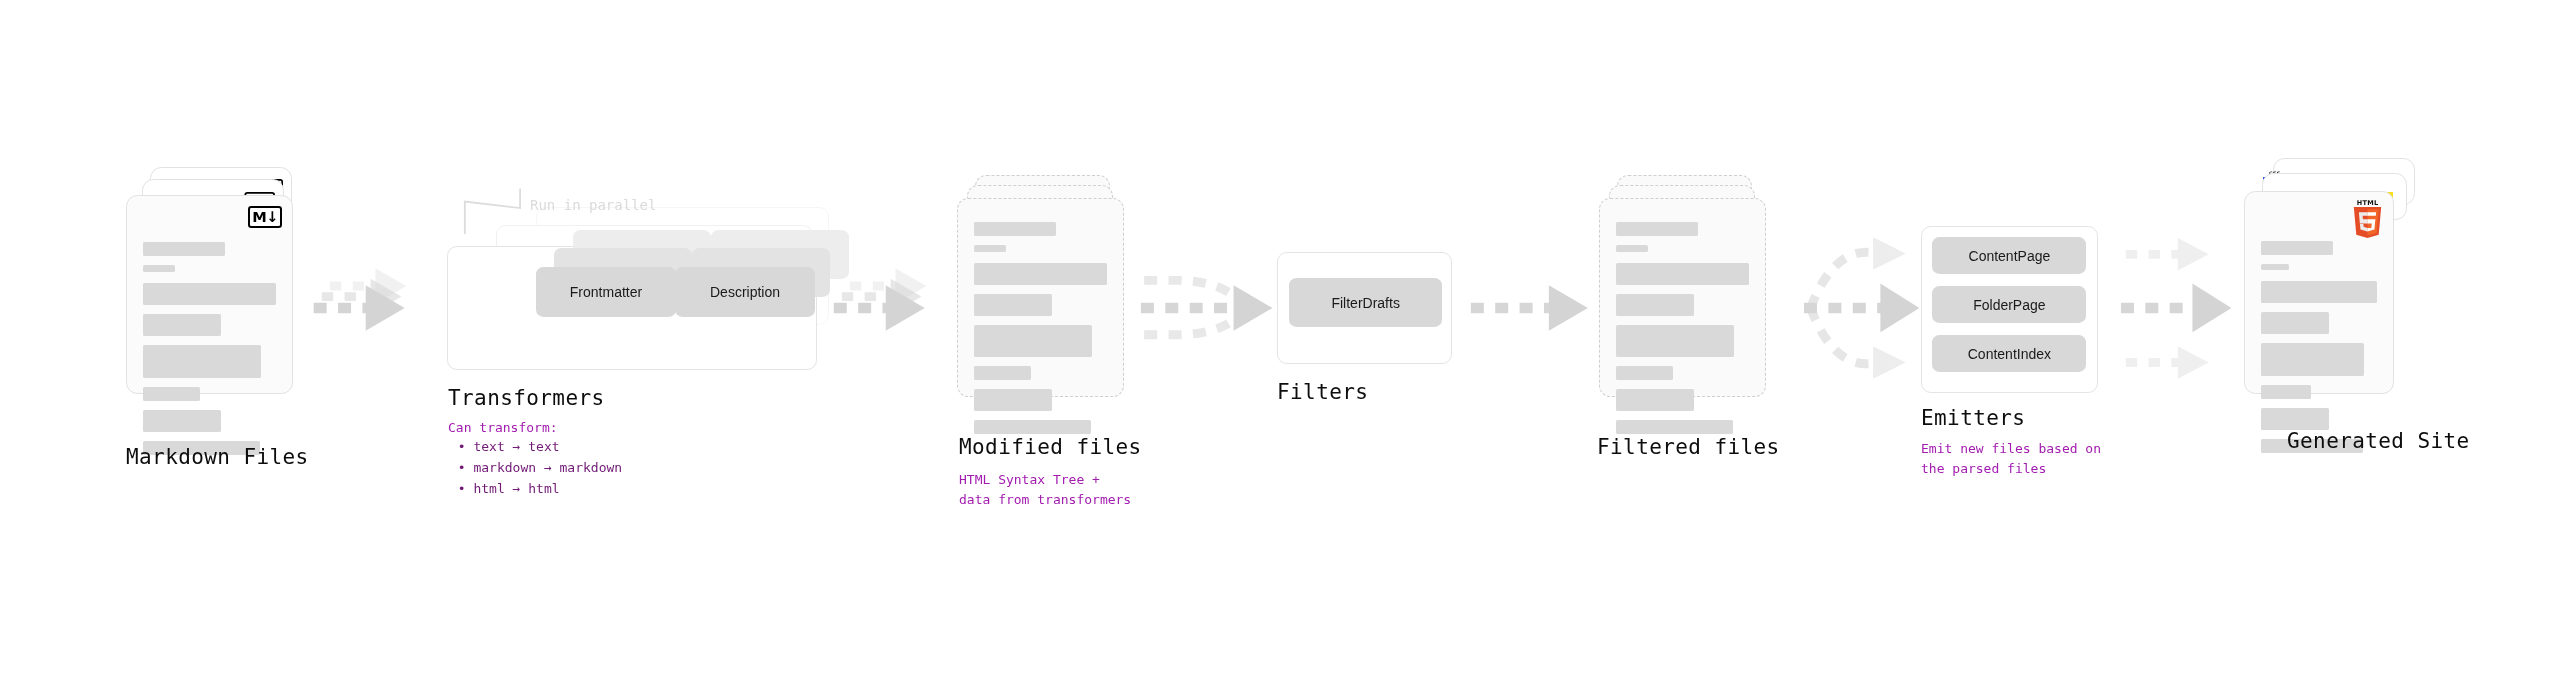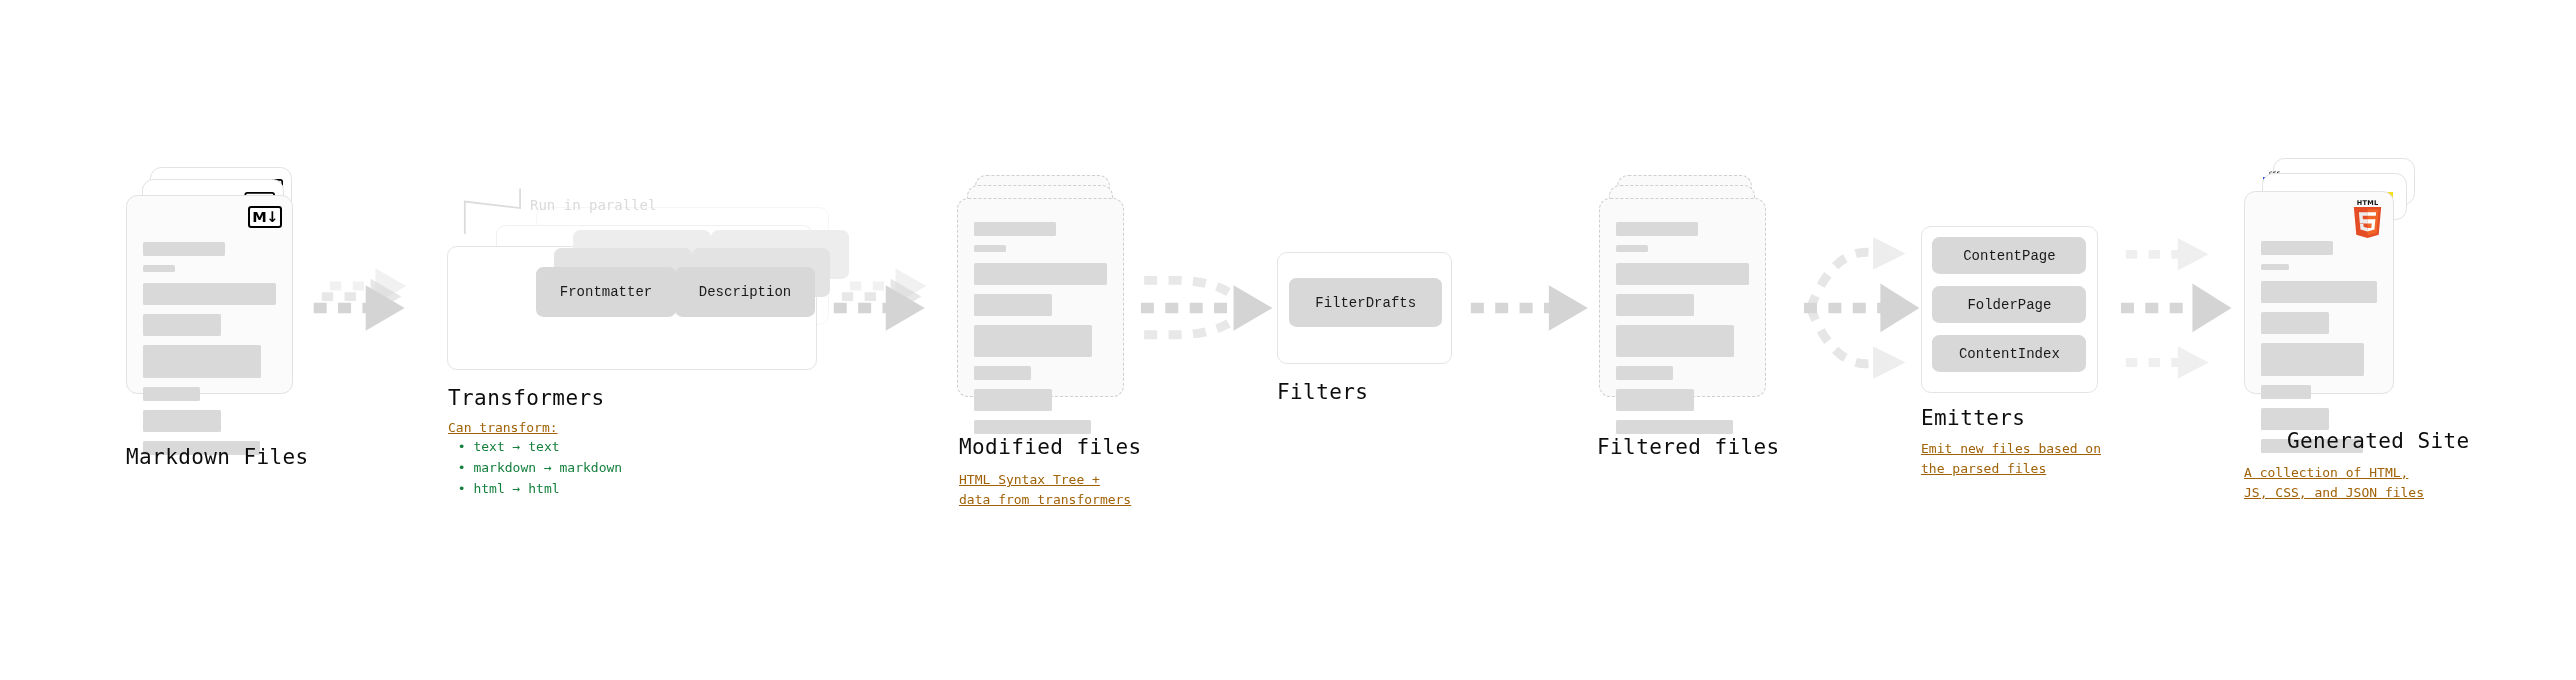--- a/index.html
+++ b/index.html
@@ -97,21 +97,21 @@
   .groupbox.faded { border-color: #f0f0f0; }
   .groupbox.faded2 { border-color: #f6f6f6; }
 
   .chip {
     position: absolute;
     background: #d8d8d8;
     border-radius: 7.3px;
     display: flex;
     align-items: center;
     justify-content: center;
-    font-family: Liberation Mono, monospace;
+    font-family: Liberation Sans, sans-serif;
     font-size: 14px;
     color: #1a1a1a;
     white-space: nowrap;
   }
   .chip.ghost1 { background: #e3e3e3; color: transparent; }
   .chip.ghost2 { background: #ededed; color: transparent; }
 
   
   .title {
     position: absolute;
@@ -119,37 +119,36 @@
     font-size: 21px;
     color: #0d0d0d;
     white-space: nowrap;
     letter-spacing: 0.4px;
   }
   .subtitle {
     position: absolute;
     font-family: "DejaVu Sans Mono", "Liberation Mono", monospace;
     font-size: 13px;
     line-height: 1.55;
-    color: #a16207;
+    color: #a21caf;
     white-space: pre-line;
-    text-decoration: underline;
   }
   .caption-faint {
     position: absolute;
     font-family: "DejaVu Sans Mono", "Liberation Mono", monospace;
     font-size: 14px;
     color: #dadada;
     white-space: nowrap;
   }
   .bulletlist {
     position: absolute;
     font-family: "DejaVu Sans Mono", "Liberation Mono", monospace;
     font-size: 13px;
     line-height: 1.6;
-    color: #15803d;
+    color: #701a75;
   }
   .bulletlist ul { list-style: none; padding-left: 9.8px; }
   .bulletlist li::before { content: "\2022\00a0 "; }
 
   svg.overlay {
     position: absolute;
     left: 0; top: 0;
     width: 2576px;
     height: 681px;
     pointer-events: none;
@@ -381,17 +380,15 @@
         <div class="bar h-tall" style="width:100%;"></div>
         <div class="bar h-tall" style="width:59%;"></div>
         <div class="bar h-xtall" style="width:89%;"></div>
         <div class="bar" style="width:43%;"></div>
         <div class="bar h-tall" style="width:59%;"></div>
         <div class="bar" style="width:88%;"></div>
       </div>
     </div>
   </div>
   <div class="title" style="left:2244px; top:429px;margin-left:43px;">Generated Site</div>
-  <div class="subtitle" style="left:2244px; top:463px;">A collection of HTML,
-JS, CSS, and JSON files</div>
 
 </div>
 
 
 </body></html>

